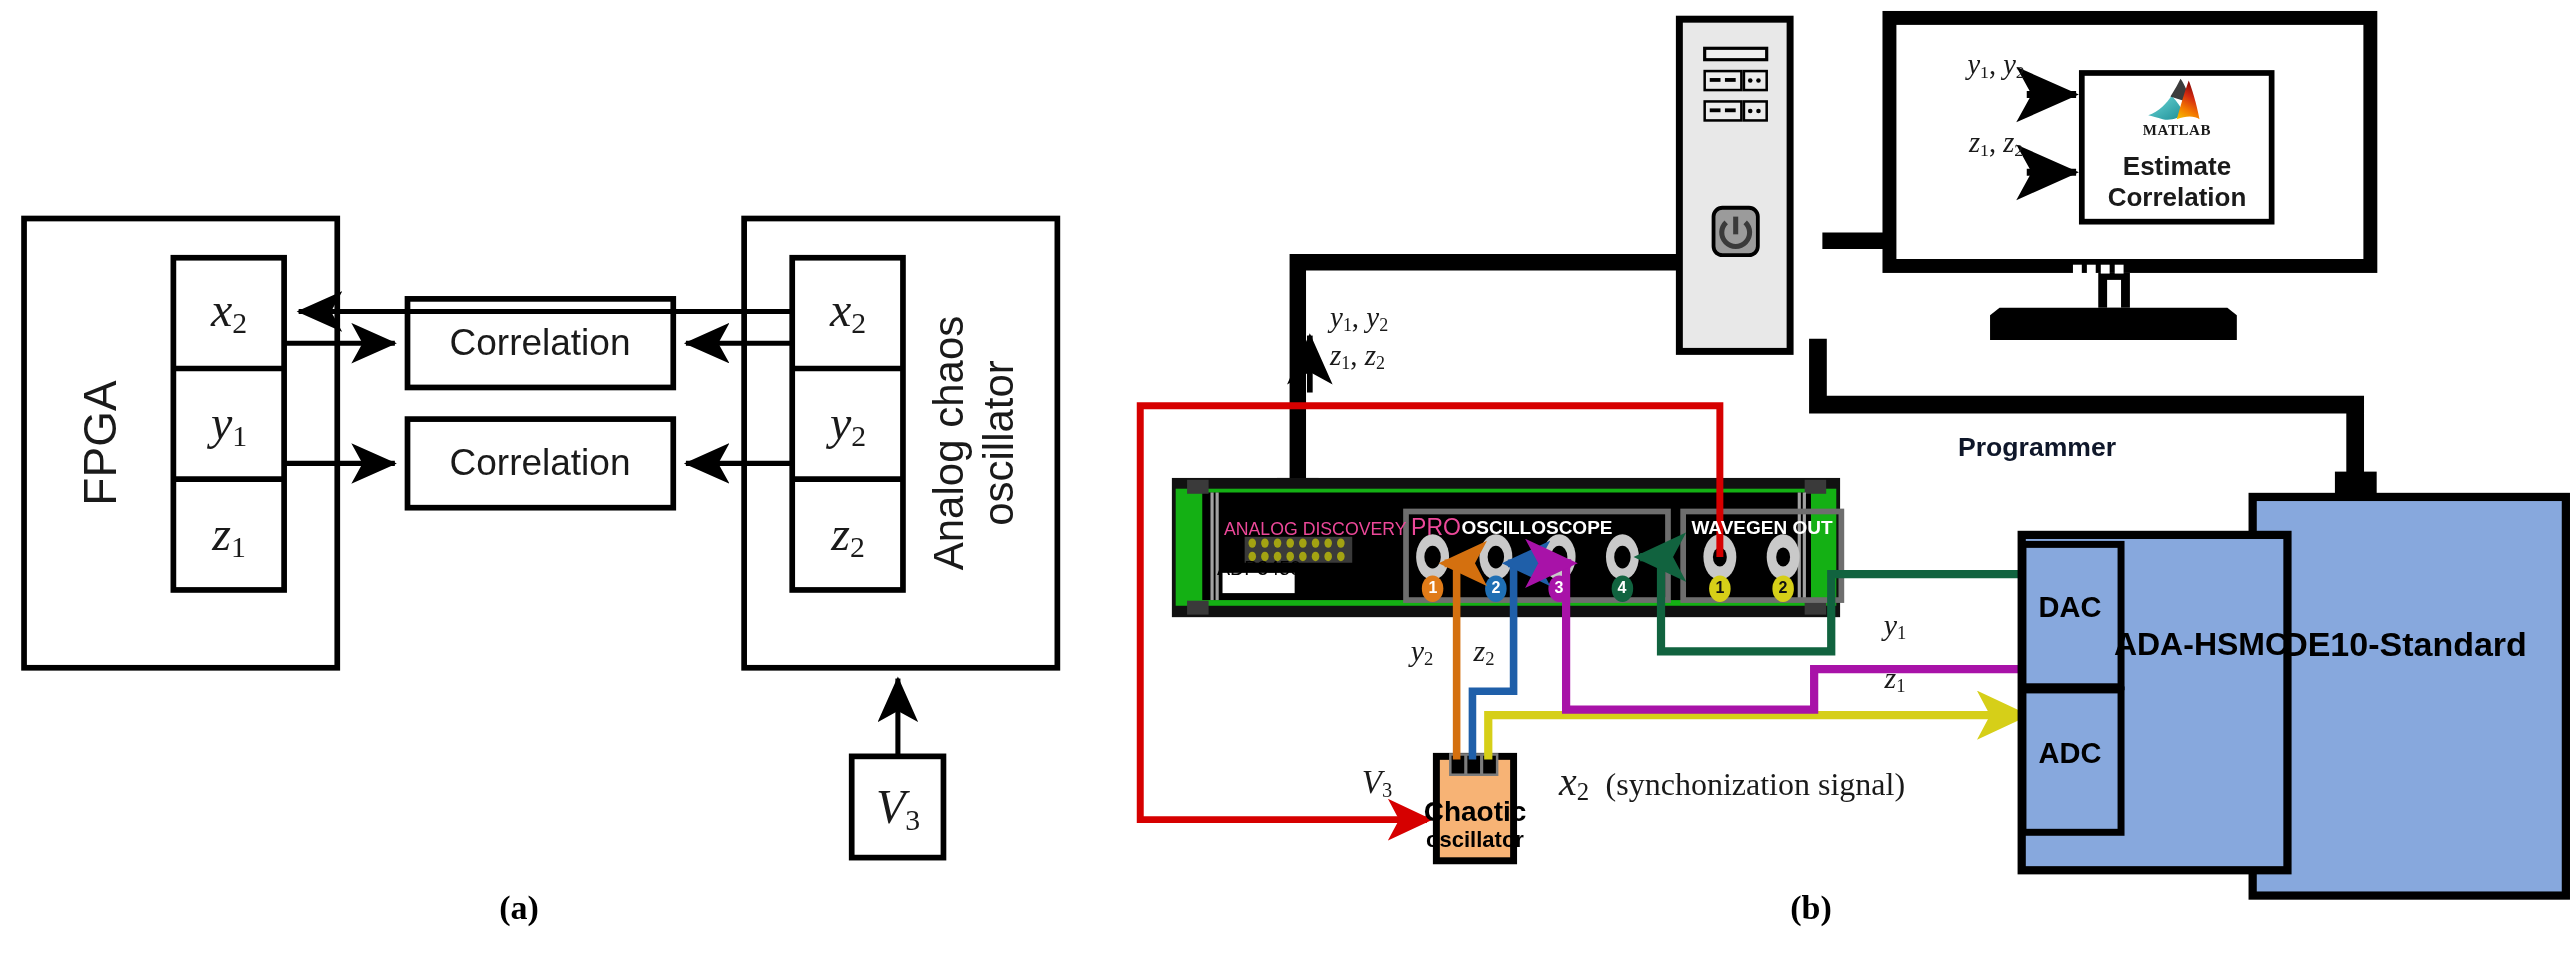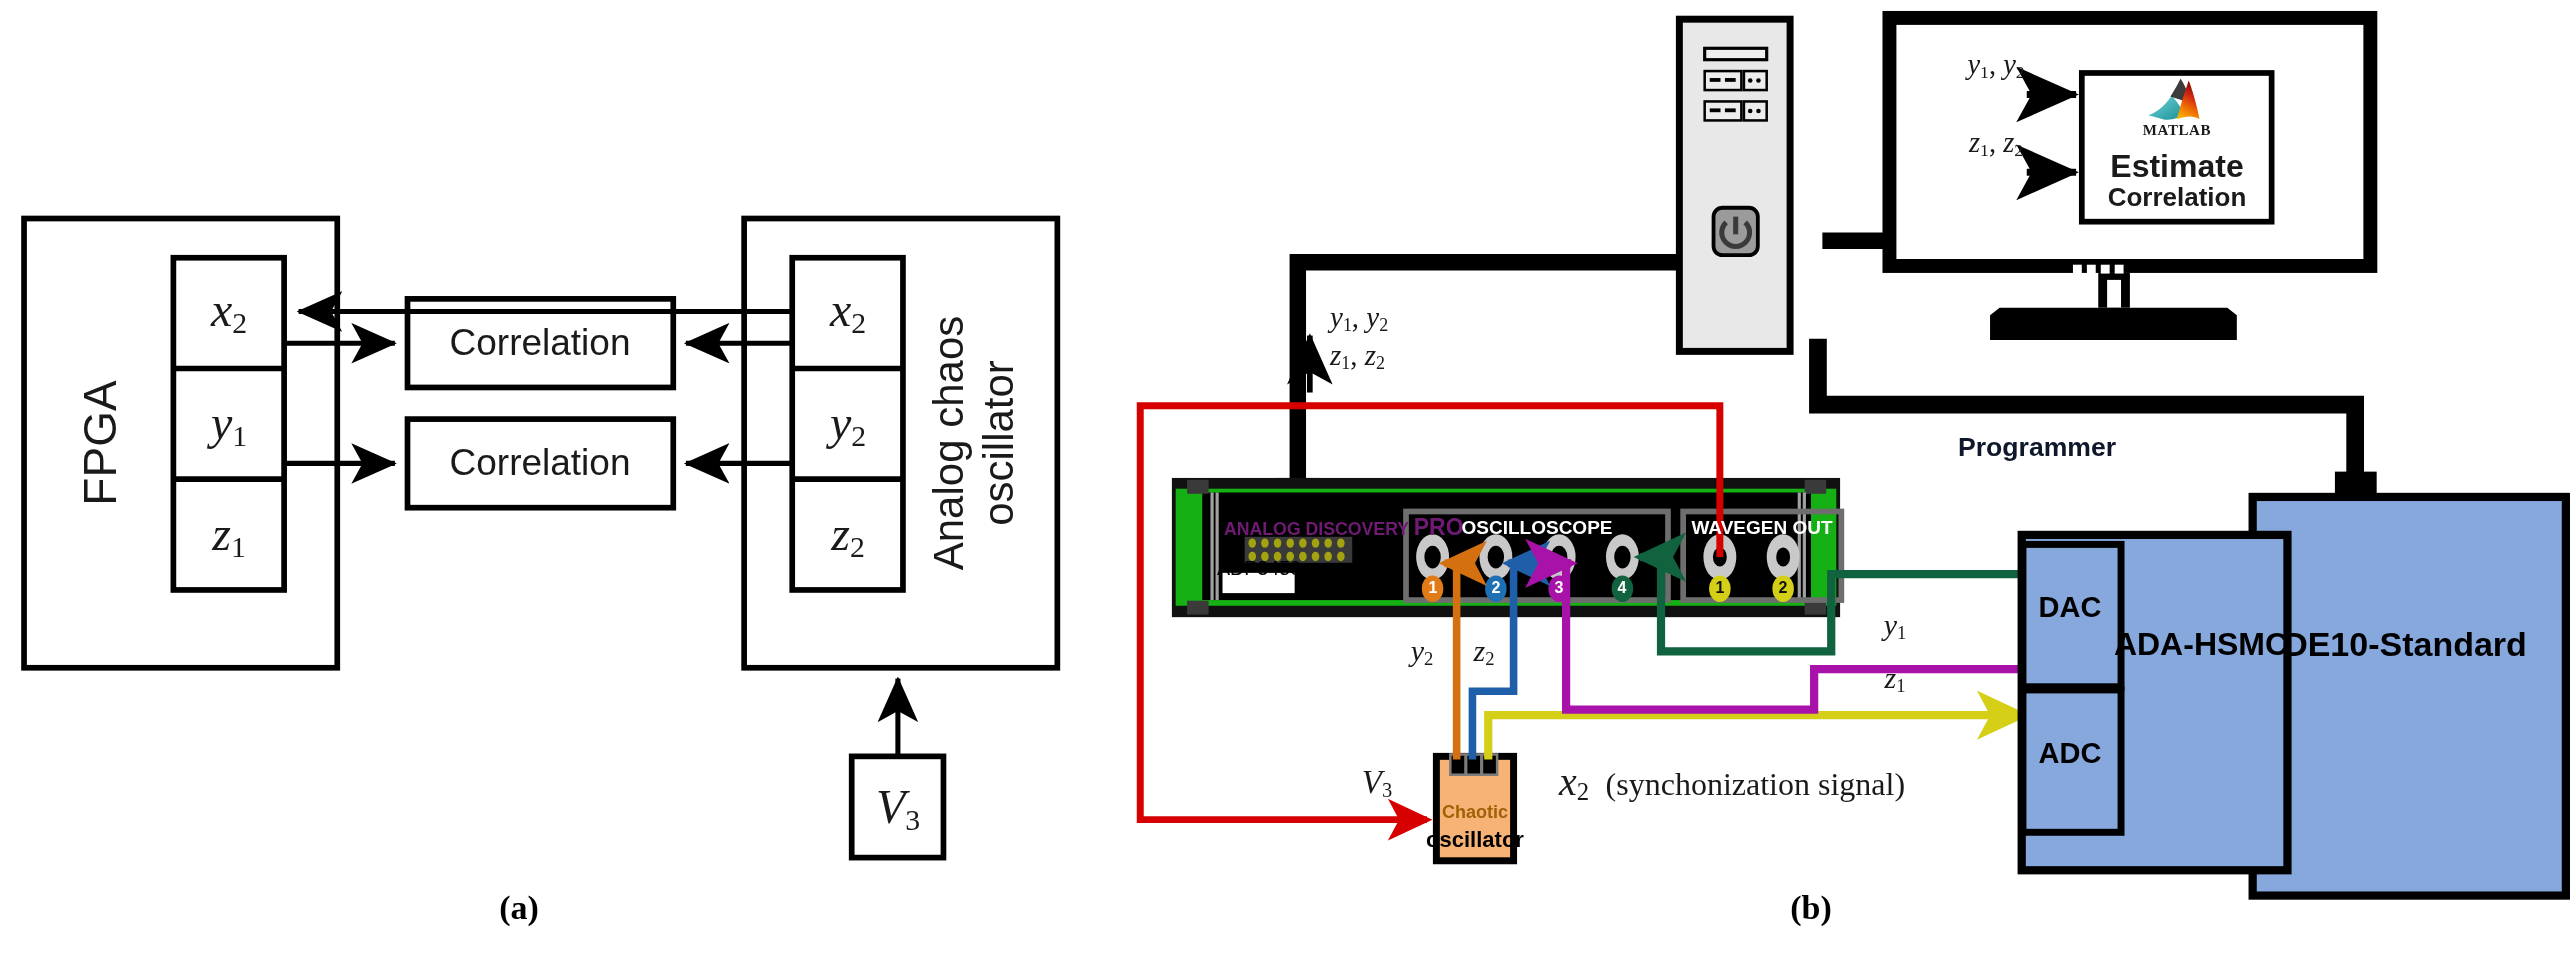--- a/index.html
+++ b/index.html
@@ -268,52 +268,52 @@
   <div class="txt ctr" style="left:540px;top:343px;font-size:37px;">Correlation</div>
   <div class="txt ctr" style="left:540px;top:463px;font-size:37px;">Correlation</div>
 
   <div class="txt math ctr" style="left:898px;top:808px;font-size:48px;">
     <span>V</span><sub>3</sub>
   </div>
 
   <div class="txt caption ctr" style="left:519px;top:908px;">(a)</div>
 
   <div class="txt ctr mathup" style="left:2177px;top:130px;font-size:15px;letter-spacing:0.6px;font-weight:bold;">MATLAB</div>
-  <div class="txt ctr bold" style="left:2177px;top:166px;font-size:32px;">Estimate</div>
+  <div class="txt ctr bold" style="left:2177px;top:166px;font-size:26px;">Estimate</div>
   <div class="txt ctr bold" style="left:2177px;top:197px;font-size:26px;">Correlation</div>
 
   <div class="txt math ctr" style="left:1996px;top:66px;font-size:28.5px;">
     <span>y</span><sub>1</sub><span class="mathup">,&nbsp;</span><span>y</span><sub>2</sub>
   </div>
   <div class="txt math ctr" style="left:1996px;top:144px;font-size:28.5px;">
     <span>z</span><sub>1</sub><span class="mathup">,&nbsp;</span><span>z</span><sub>2</sub>
   </div>
 
   <div class="txt math" style="left:1330px;top:301px;font-size:29px;">
     <span>y</span><sub>1</sub><span class="mathup">,&nbsp;</span><span>y</span><sub>2</sub>
   </div>
   <div class="txt math" style="left:1330px;top:339px;font-size:29px;">
     <span>z</span><sub>1</sub><span class="mathup">,&nbsp;</span><span>z</span><sub>2</sub>
   </div>
 
   <div class="txt bold" style="left:1958px;top:432px;font-size:26.6px;color:#0f172a;">Programmer</div>
 
-  <div class="txt" style="left:1224px;top:514px;font-size:17.7px;color:#701a75;font-weight:bold;"><span>ANALOG DISCOVERY </span><span style="font-size:23px;">PRO</span></div>
+  <div class="txt" style="left:1224px;top:514px;font-size:17.7px;color:#ec4899;font-weight:normal;"><span>ANALOG DISCOVERY </span><span style="font-size:23px;">PRO</span></div>
   <div class="txt ctr" style="left:1259px;top:568px;font-size:19.6px;color:#000;">ADP3450</div>
   <div class="txt ctr bold" style="left:1537px;top:528px;font-size:19px;color:#fff;">OSCILLOSCOPE</div>
   <div class="txt ctr bold" style="left:1762px;top:528px;font-size:19px;color:#fff;">WAVEGEN OUT</div>
 
   <div class="txt ctr bold" style="left:1433px;top:588px;font-size:16px;color:#fff;">1</div>
   <div class="txt ctr bold" style="left:1496px;top:588px;font-size:16px;color:#fff;">2</div>
   <div class="txt ctr bold" style="left:1559px;top:588px;font-size:16px;color:#fff;">3</div>
   <div class="txt ctr bold" style="left:1622px;top:588px;font-size:16px;color:#fff;">4</div>
   <div class="txt ctr bold" style="left:1720px;top:588px;font-size:16px;color:#111;">1</div>
   <div class="txt ctr bold" style="left:1783px;top:588px;font-size:16px;color:#111;">2</div>
 
-  <div class="txt ctr bold" style="left:1475px;top:812px;font-size:18px;color:#a16207;">Chaotic</div>
+  <div class="txt ctr bold" style="left:1475px;top:812px;font-size:28px;color:#000000;">Chaotic</div>
   <div class="txt ctr bold" style="left:1475px;top:840px;font-size:22px;color:#000;">oscillator</div>
 
   <div class="txt math ctr" style="left:1377px;top:783px;font-size:33px;">
     <span>V</span><sub>3</sub>
   </div>
 
   <div class="txt math" style="left:1559px;top:758px;font-size:40px;">
     <span>x</span><sub>2</sub><span class="mathup" style="font-size:0.82em;">&nbsp;&nbsp;</span><span class="mathup" style="font-size:0.8em;">(synchonization signal)</span>
   </div>
 

